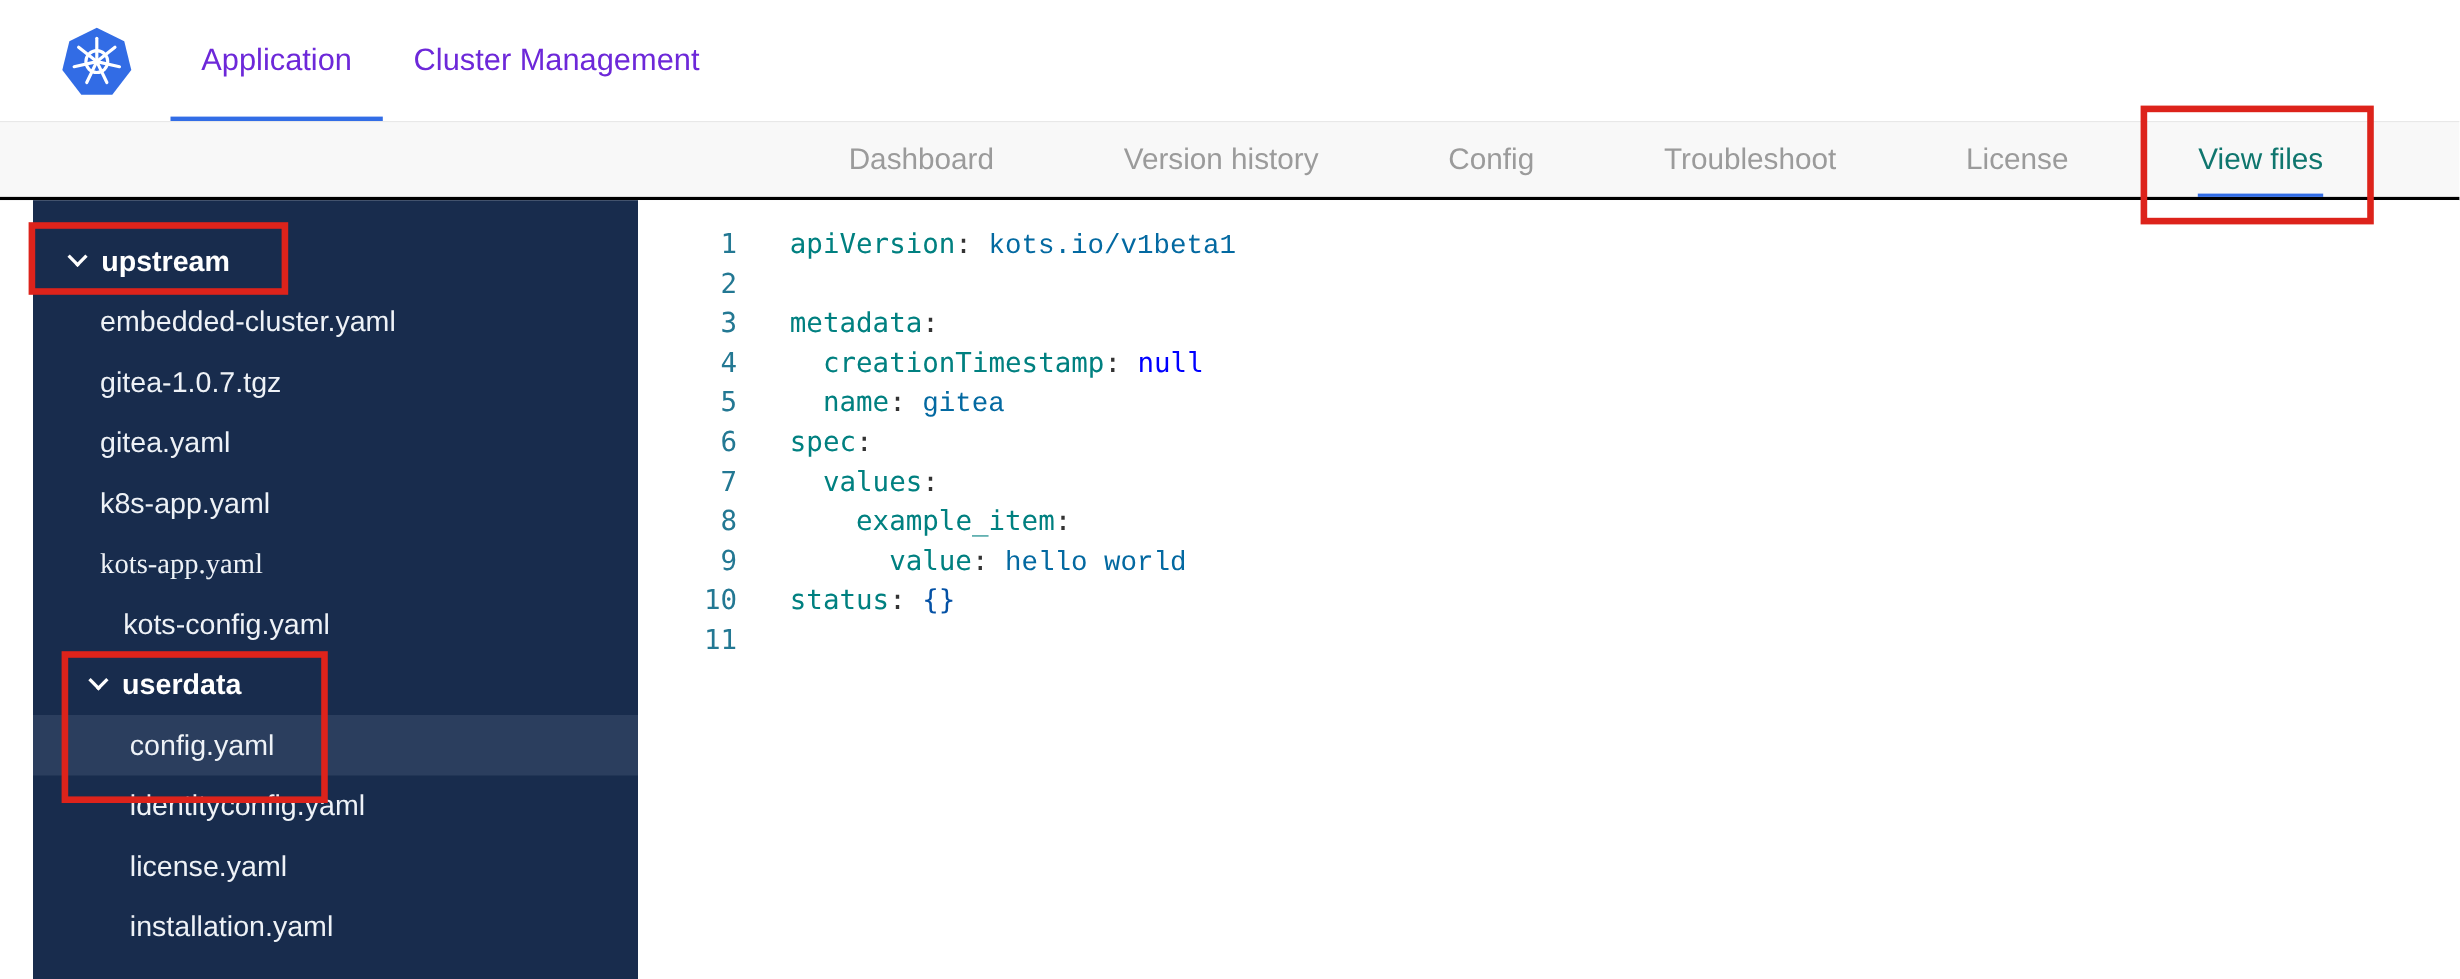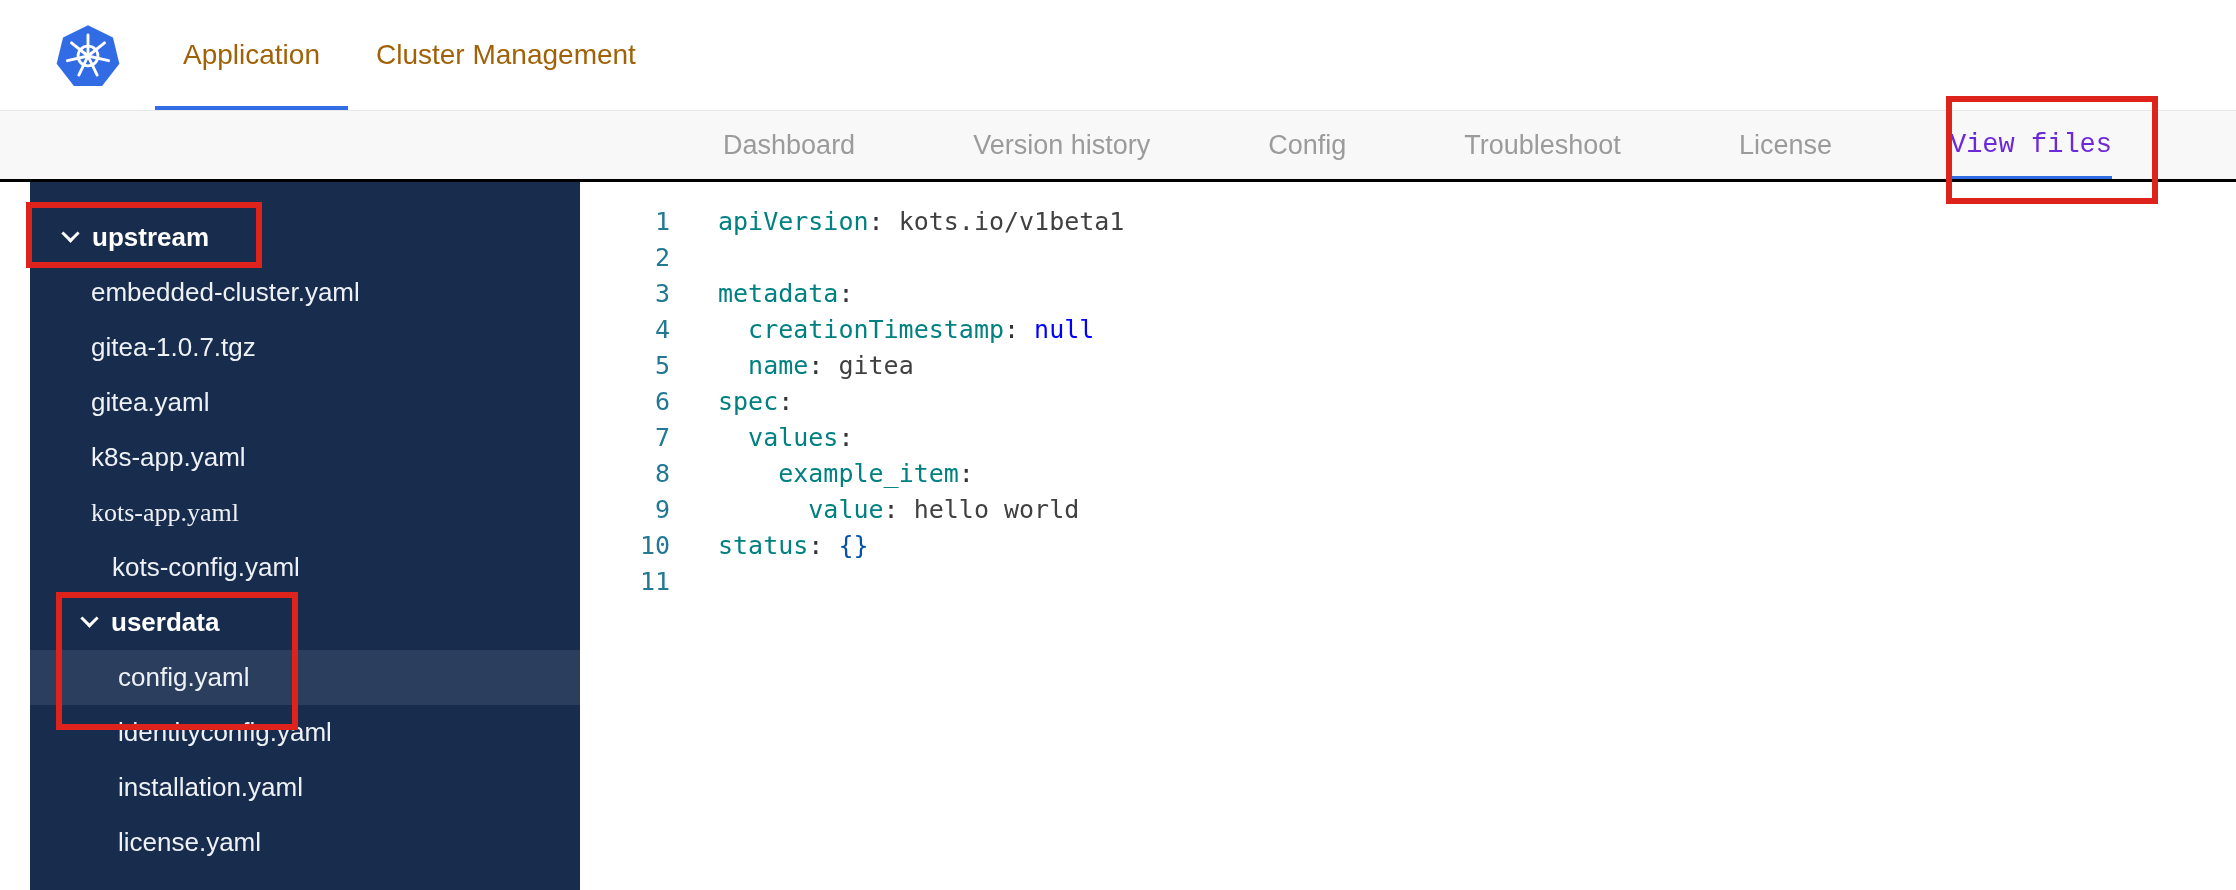--- a/index.html
+++ b/index.html
@@ -25,21 +25,21 @@
     top: 24px;
     width: 64px;
     height: 64px;
   }
   .top-tabs { display: flex; margin-left: 155px; }
   .top-tab {
     display: flex;
     align-items: center;
     padding: 0 28px;
     font-size: 28px;
-    color: #a16207;
+    color: #6d28d9;
     position: relative;
     cursor: pointer;
     white-space: nowrap;
   }
   .top-tab.active::after {
     content: "";
     position: absolute;
     left: 0; right: 0; bottom: 0;
     height: 4px;
     background: #326de6;
@@ -59,21 +59,21 @@
   }
   .sub-tab {
     display: flex;
     align-items: center;
     font-size: 27px;
     color: #9b9b9b;
     position: relative;
     cursor: pointer;
     white-space: nowrap;
   }
-  .sub-tab.active { color: #6d28d9; font-family: Liberation Mono, monospace; }
+  .sub-tab.active { color: #0f766e; }
   .sub-tab.active::after {
     content: "";
     position: absolute;
     left: 0; right: 0; bottom: 0;
     height: 3px;
     background: #326de6;
   }
 
   
   .content {
@@ -123,21 +123,21 @@
   .code-line { display: flex; height: 36px; line-height: 36px; }
   .line-number {
     width: 120px;
     flex-shrink: 0;
     text-align: right;
     padding-right: 30px;
     color: #237893;
   }
   .line-content { white-space: pre; color: #333333; padding-left: 18px; }
   .tok-key     { color: #008080; }
-  .tok-string  { color: #404040; }
+  .tok-string  { color: #0369a1; font-family: Liberation Mono, monospace; }
   .tok-keyword { color: #0000ff; }
   .tok-plain   { color: #333333; }
   .tok-bracket { color: #0451a5; }
 
   
   .annotation {
     position: absolute;
     border: 6px solid #dd231b;
     z-index: 50;
     pointer-events: none;
@@ -210,24 +210,24 @@
           <span class="chevron"></span>
           <span>userdata</span>
         </div>
         <div class="tree-row file selected" style="padding-left: 88px;">
           <span>config.yaml</span>
         </div>
         <div class="tree-row file" style="padding-left: 88px;">
           <span>identityconfig.yaml</span>
         </div>
         <div class="tree-row file" style="padding-left: 88px;">
+          <span>license.yaml</span>
+        </div>
+        <div class="tree-row file" style="padding-left: 88px;">
           <span>installation.yaml</span>
-        </div>
-        <div class="tree-row file" style="padding-left: 88px;">
-          <span>license.yaml</span>
         </div>
       </aside>
     <main class="editor">
       <div>
           <div class="code-line">
             <span class="line-number">1</span>
             <span class="line-content"><span class="tok-key">apiVersion</span><span class="tok-plain">:</span><span class="tok-string"> kots.io/v1beta1</span></span>
           </div>
           <div class="code-line">
             <span class="line-number">2</span>

